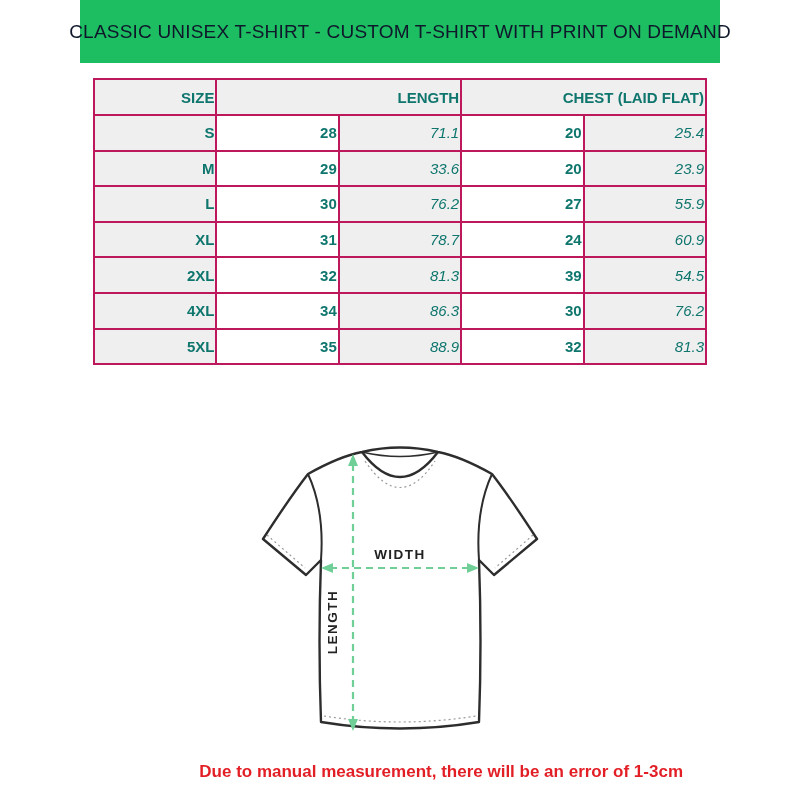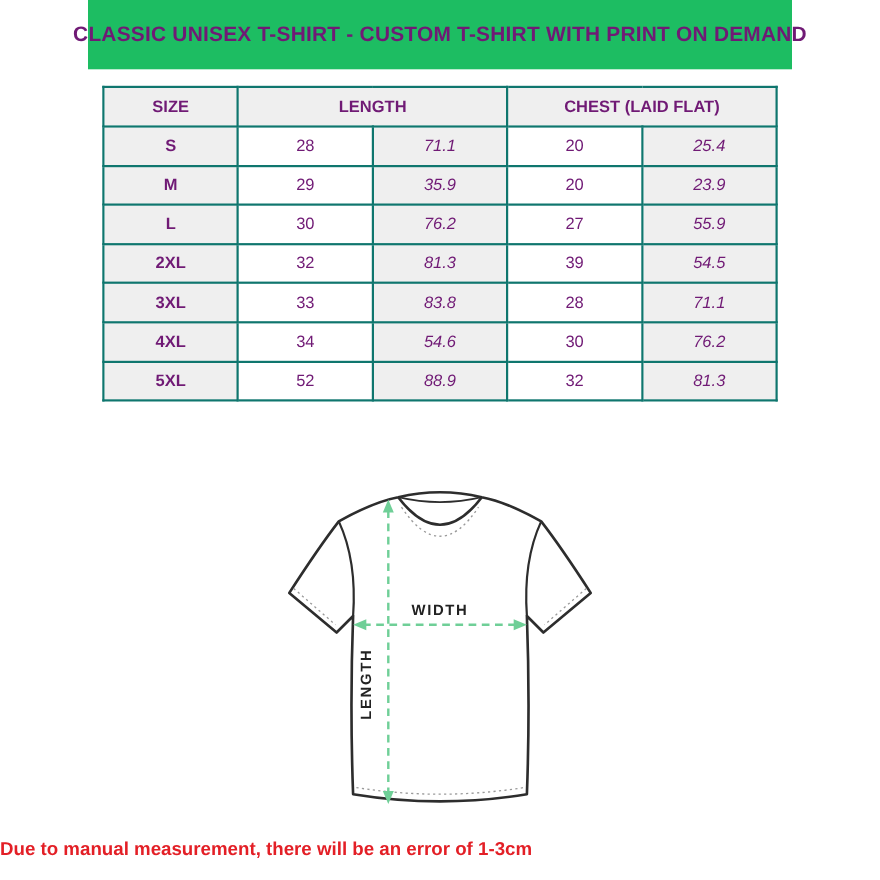--- a/index.html
+++ b/index.html
@@ -5,42 +5,42 @@
   html,body { margin:0; padding:0; background:#fff; }
   .page {
     position:relative; width:800px; height:800px; background:#ffffff;
     font-family:"Liberation Sans", sans-serif; overflow:hidden;
   }
   .banner {
     position:absolute; left:80px; top:0; width:640px; height:63px;
     background:#1dbd62; display:flex; align-items:center; justify-content:center;
   }
   .banner-title {
-    color:#701a75; font-weight:700; font-size:19px; letter-spacing:0.2px;
+    color:#0f172a; font-weight:400; font-size:19px; letter-spacing:0.2px;
     text-align:center; white-space:nowrap;
   }
   table.size-table {
     position:absolute; left:93px; top:78px; width:614px;
     border-collapse:collapse; table-layout:fixed;
   }
   .size-table th, .size-table td {
-    border:2px solid #0f766e; text-align:center; vertical-align:middle;
-    color:#701a75; overflow:hidden;
+    border:2px solid #be185d; text-align:right; vertical-align:middle;
+    color:#0f766e; overflow:hidden;
   }
   .size-table th { height:32px; font-size:15px; font-weight:700; background:#efefef; }
   .size-table td { height:31.6px; font-size:15px; }
   td.c-size { background:#efefef; font-weight:700; }
-  td.c-in   { background:#ffffff; font-weight:400; }
+  td.c-in   { background:#ffffff; font-weight:700; }
   td.c-cm   { background:#efefef; font-weight:400;font-style:italic; }
   .diagram {
     position:absolute; left:250px; top:440px; width:300px; height:310px;
   }
   .footer-note {
     position:absolute; left:0; top:762px; width:683px;
-    text-align:left; color:#e31f26; font-weight:700; font-size:17px;
+    text-align:right; color:#e31f26; font-weight:700; font-size:17px;
   }
   .dim-label { font-weight:700; letter-spacing:1.5px; fill:#222; font-size:13.5px;
     font-family:"Liberation Sans", sans-serif; }
 </style>
 </head>
 <body>
 
 <div class="page">
 
   <div class="banner">
@@ -66,55 +66,55 @@
       <tr>
         <td class="c-size">S</td>
         <td class="c-in">28</td>
         <td class="c-cm">71.1</td>
         <td class="c-in">20</td>
         <td class="c-cm">25.4</td>
       </tr>
       <tr>
         <td class="c-size">M</td>
         <td class="c-in">29</td>
-        <td class="c-cm">35.9</td>
+        <td class="c-cm">33.6</td>
         <td class="c-in">20</td>
         <td class="c-cm">23.9</td>
       </tr>
       <tr>
         <td class="c-size">L</td>
         <td class="c-in">30</td>
         <td class="c-cm">76.2</td>
         <td class="c-in">27</td>
         <td class="c-cm">55.9</td>
       </tr>
       <tr>
+        <td class="c-size">XL</td>
+        <td class="c-in">31</td>
+        <td class="c-cm">78.7</td>
+        <td class="c-in">24</td>
+        <td class="c-cm">60.9</td>
+      </tr>
+      <tr>
         <td class="c-size">2XL</td>
         <td class="c-in">32</td>
         <td class="c-cm">81.3</td>
         <td class="c-in">39</td>
         <td class="c-cm">54.5</td>
       </tr>
       <tr>
-        <td class="c-size">3XL</td>
-        <td class="c-in">33</td>
-        <td class="c-cm">83.8</td>
-        <td class="c-in">28</td>
-        <td class="c-cm">71.1</td>
-      </tr>
-      <tr>
         <td class="c-size">4XL</td>
         <td class="c-in">34</td>
-        <td class="c-cm">54.6</td>
+        <td class="c-cm">86.3</td>
         <td class="c-in">30</td>
         <td class="c-cm">76.2</td>
       </tr>
       <tr>
         <td class="c-size">5XL</td>
-        <td class="c-in">52</td>
+        <td class="c-in">35</td>
         <td class="c-cm">88.9</td>
         <td class="c-in">32</td>
         <td class="c-cm">81.3</td>
       </tr>
     </tbody>
   </table>
 
   <svg class="diagram" viewBox="0 0 300 310">
 
     <path d="M 112 12

